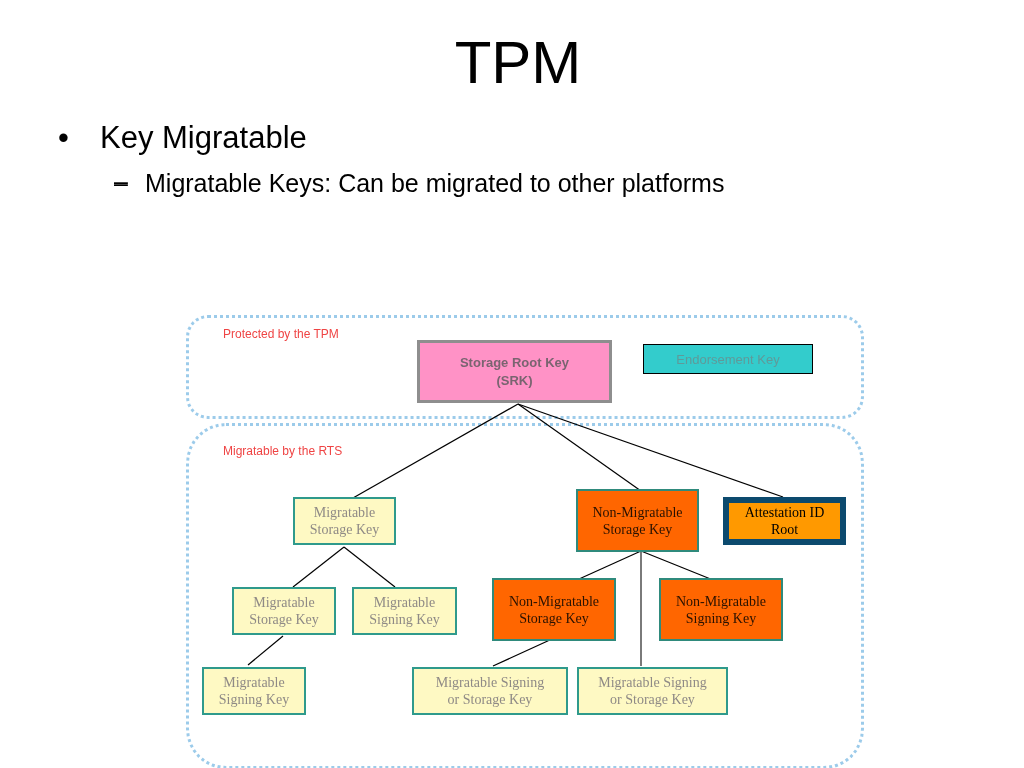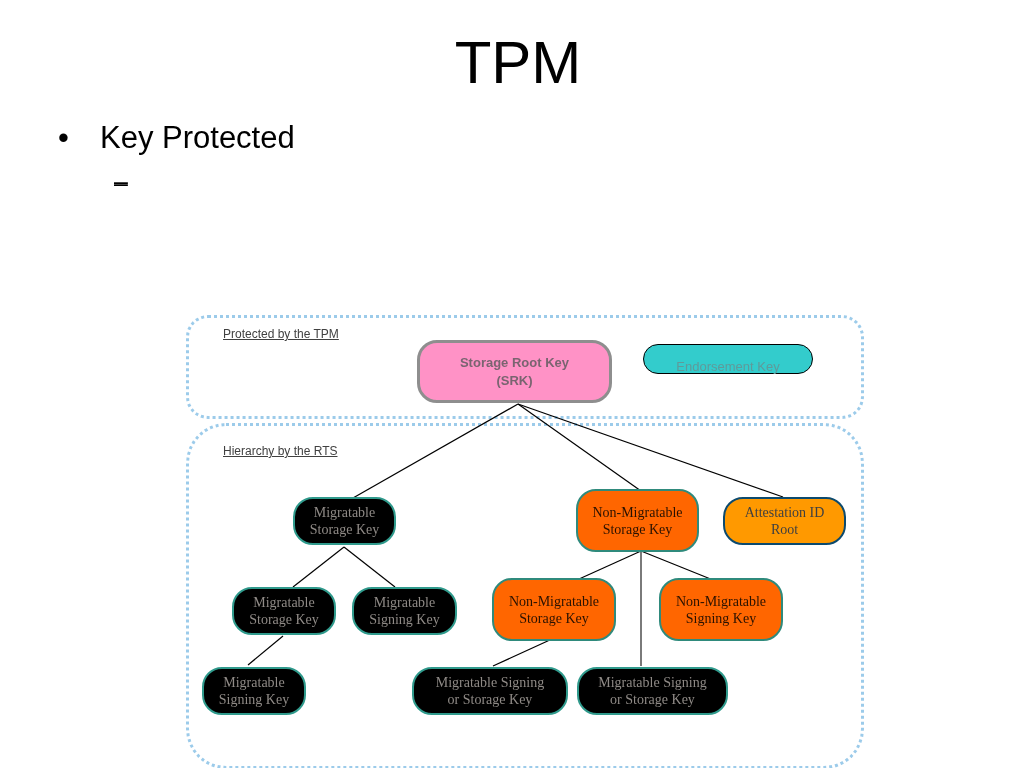--- a/index.html
+++ b/index.html
@@ -4,52 +4,53 @@
 <style>
   html, body { margin:0; padding:0; background:#ffffff; }
   body { width:1024px; height:768px; position:relative; overflow:hidden; font-family:"Liberation Sans", sans-serif; color:#000; }
   .title { position:absolute; left:6px; width:1024px; top:28px; text-align:center; font-size:60px; line-height:70px; }
   .bullets { position:absolute; left:58px; top:118px; width:900px; }
   .b1 { position:relative; font-size:31px; line-height:40px; padding-left:42px; }
   .b1 .dot { position:absolute; left:0; top:0; }
   .b2 { position:relative; font-size:25px; line-height:31px; padding-left:87px; margin-top:8px; }
   .b2 .dash { position:absolute; left:56px; top:0; }
   .region { position:absolute; border:3px dotted #9ccbea; border-radius:22px; }
-  .region-label { position:absolute; font-size:12px; color:#404040;text-decoration:underline; }
+  .region-label { position:absolute; font-size:12px; color:#ef4444; }
   svg.links { position:absolute; left:0; top:0; width:1024px; height:768px; }
-  .box { position:absolute; box-sizing:border-box; display:flex; align-items:center; justify-content:center; text-align:center; font-family:"Liberation Serif", serif; font-size:14px; line-height:17px;border-radius:20px; }
-  .peach { background:#000000; border:2px solid #2f9a8c; color:#8f8a86; }
+  .box { position:absolute; box-sizing:border-box; display:flex; align-items:center; justify-content:center; text-align:center; font-family:"Liberation Serif", serif; font-size:14px; line-height:17px; }
+  .peach { background:#fef9c3; border:2px solid #2f9a8c; color:#8f8a86; }
   .orange { background:#ff6600; border:2px solid #2f8a7c; color:#2a1200; }
-  .amber { background:#ff9900; border:2px solid #0c4a6e; color:#404040; }
+  .amber { background:#ff9900; border:6px solid #0c4a6e; color:#000000; }
   .srk { background:#ff92c6; border:3px solid #8e8e8e; color:#7a6470; font-family:"Liberation Sans", sans-serif; font-weight:bold; font-size:13px; line-height:18px; }
-  .ek { background:#33cccc; border:1px solid #000; color:#5f9a9a; font-family:"Liberation Sans", sans-serif; font-size:13px; align-items:flex-start; padding-top:13px; }
+  .ek { background:#33cccc; border:1px solid #000; color:#5f9a9a; font-family:"Liberation Sans", sans-serif; font-size:13px; align-items:flex-start; padding-top:6px; }
 </style>
 </head>
 <body>
 
 <div class="title">TPM</div>
 
 <div class="bullets">
   <div class="b1">
     <span class="dot">•</span>
-    <span>Key Protected</span>
+    <span>Key Migratable</span>
   </div>
   <div class="b2">
     <span class="dash">–</span>
   </div>
   <div class="b2" style="margin-top:10px;">
     <span class="dash">–</span>
+    <span>Migratable Keys: Can be migrated to other platforms</span>
   </div>
 </div>
 
 <div class="region" style="left:186px; top:315px; width:672px; height:98px;"></div>
 <div class="region-label" style="left:223px; top:327px;">Protected by the TPM</div>
 
 <div class="region" style="left:186px; top:423px; width:672px; height:340px; border-radius:40px;"></div>
-<div class="region-label" style="left:223px; top:444px;">Hierarchy by the RTS</div>
+<div class="region-label" style="left:223px; top:444px;">Migratable by the RTS</div>
 
 <svg class="links">
   <line x1="518" y1="404" x2="353" y2="498" stroke="#000" stroke-width="1.2"></line>
   <line x1="518" y1="404" x2="641" y2="491" stroke="#000" stroke-width="1.2"></line>
   <line x1="518" y1="404" x2="783" y2="497" stroke="#000" stroke-width="1.2"></line>
   <line x1="344" y1="547" x2="293" y2="587" stroke="#000" stroke-width="1.2"></line>
   <line x1="344" y1="547" x2="395" y2="587" stroke="#000" stroke-width="1.2"></line>
   <line x1="641" y1="551" x2="568" y2="584" stroke="#000" stroke-width="1.2"></line>
   <line x1="641" y1="551" x2="723" y2="584" stroke="#000" stroke-width="1.2"></line>
   <line x1="641" y1="551" x2="641" y2="666" stroke="#7a7a7a" stroke-width="2"></line>

